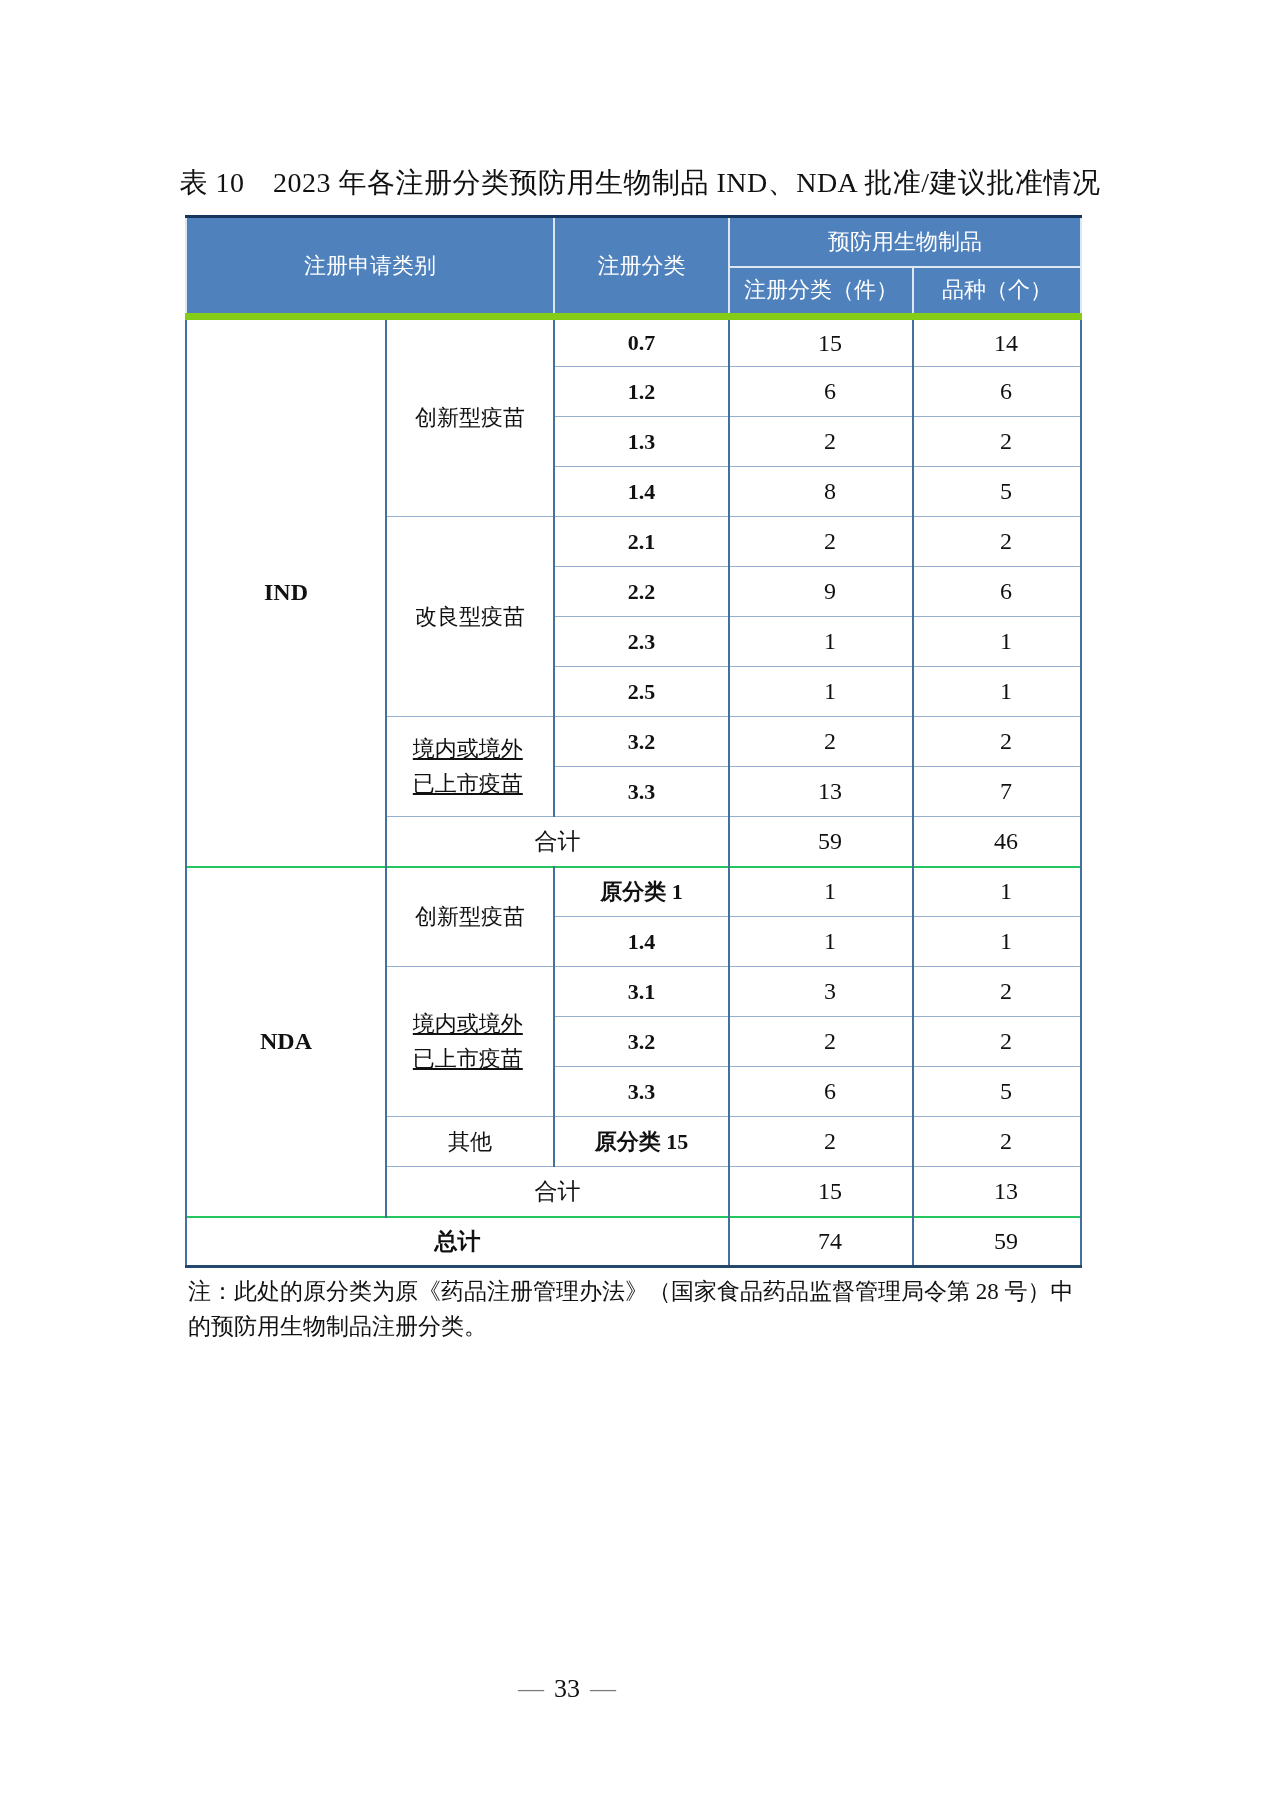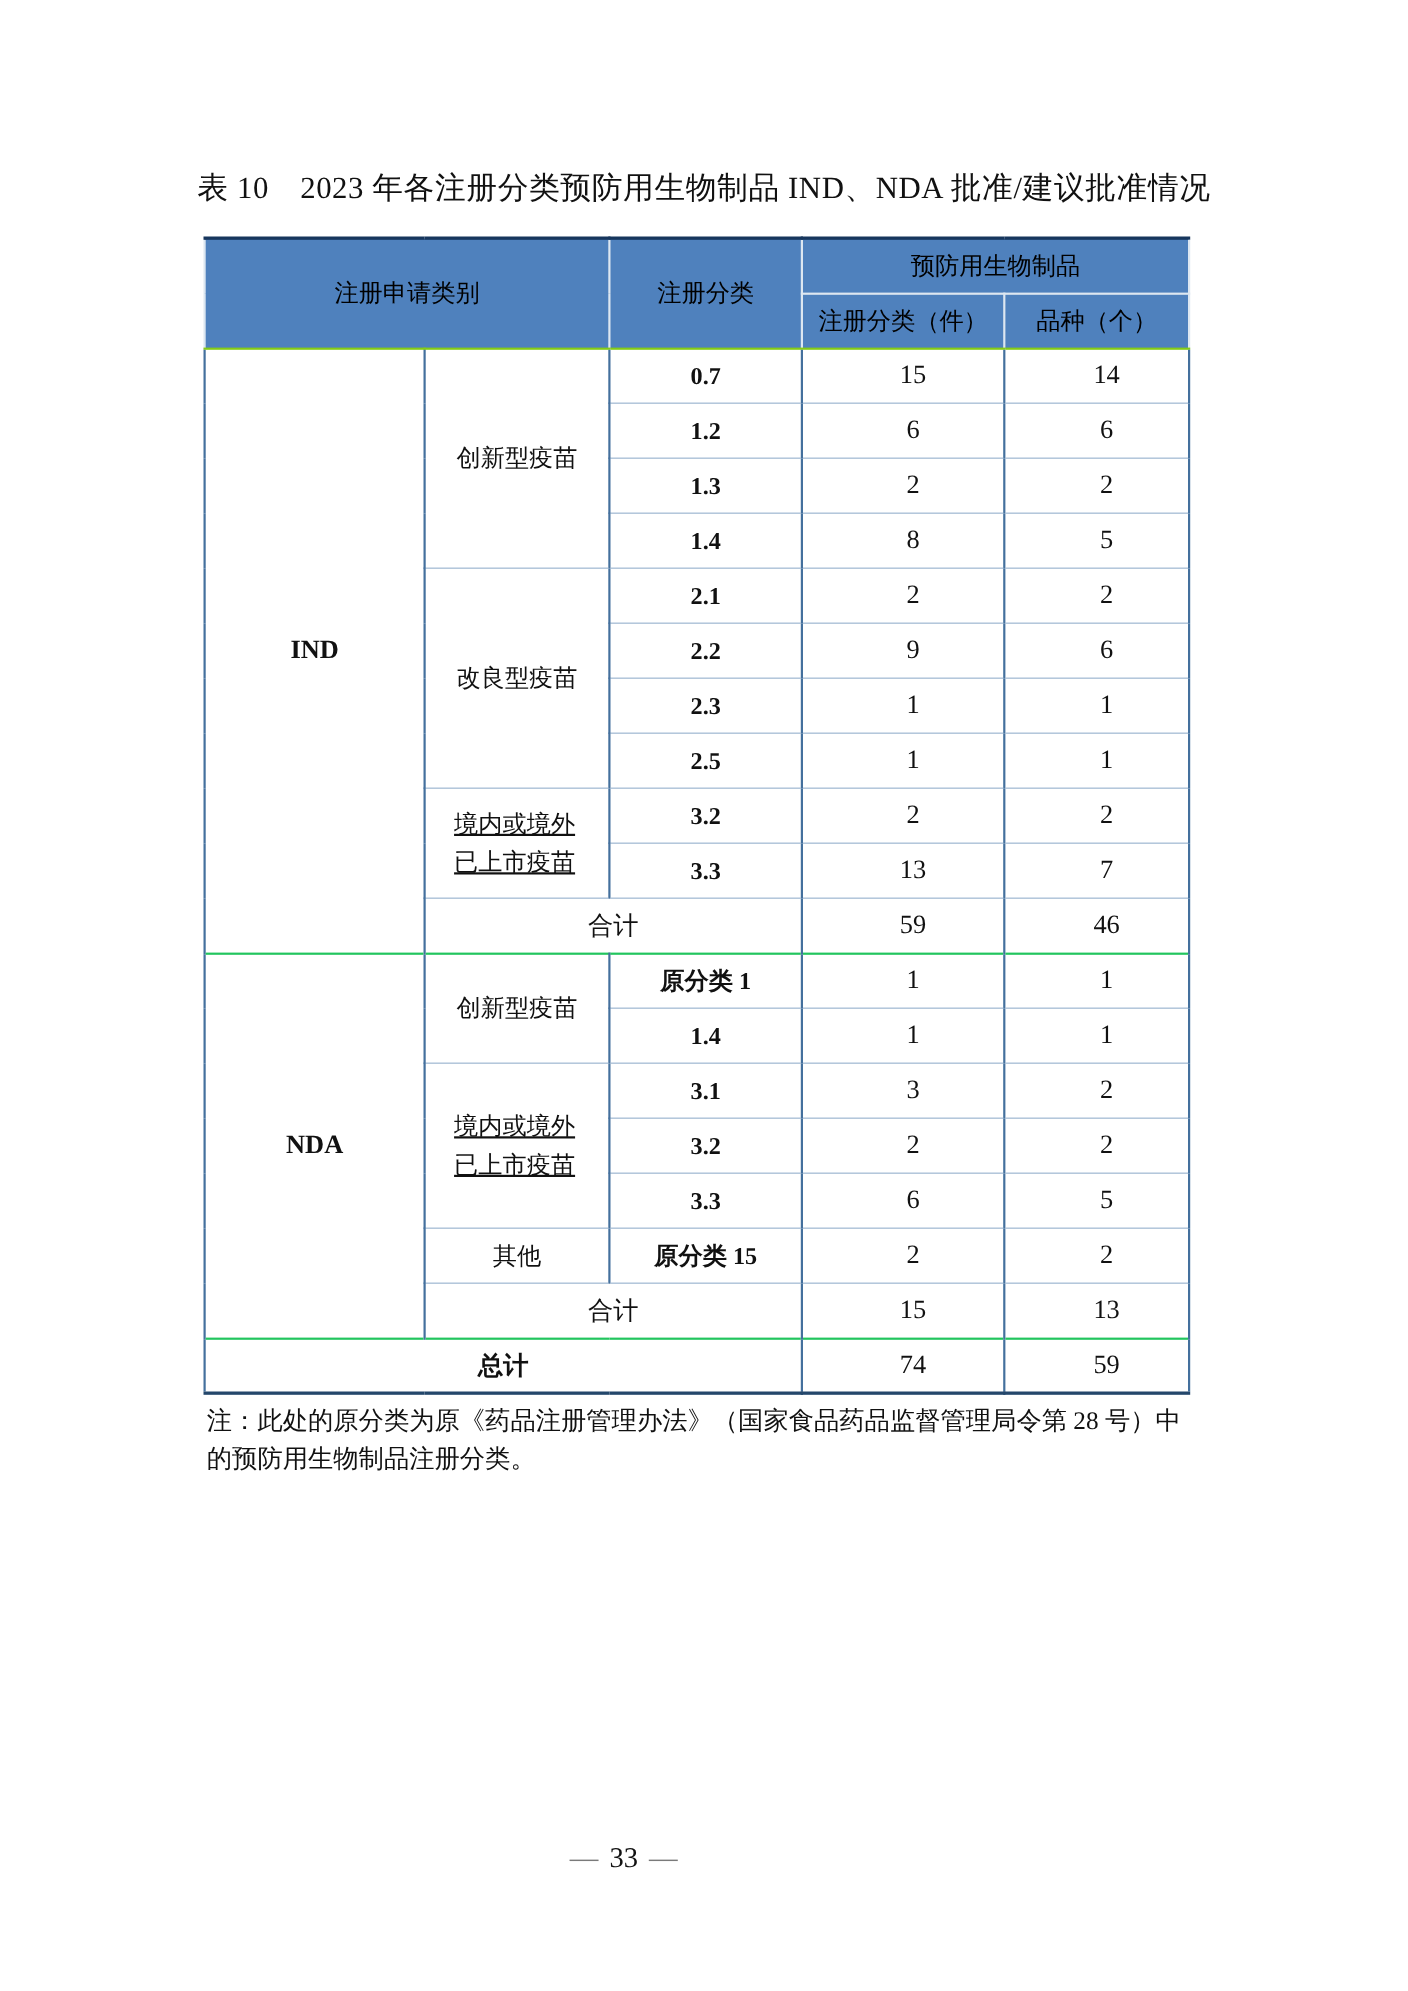--- a/index.html
+++ b/index.html
@@ -5,49 +5,49 @@
   html,body{margin:0;padding:0;}
   body{
     width:1280px;height:1810px;
     background:#ffffff;
     position:relative;
     font-family:"Liberation Serif","DejaVu Serif",serif;
     color:#111;
   }
   .page-title{
     position:absolute;
-    top:152px;left:0;width:1280px;
+    top:164px;left:0;width:1280px;
     text-align:center;
     font-size:28px;
     letter-spacing:.5px;
     white-space:nowrap;
   }
   table.main{
     position:absolute;
     left:185px;top:215px;
     width:895px;
     border-collapse:collapse;
     table-layout:fixed;
     border:2px solid #38618c;
     border-top:3px solid #17365d;
     border-bottom:3px solid #24476b;
   }
   tr{height:50px;}
   th{
     background:#4f81bd;
-    color:#000000;
+    color:#ffffff;
     font-family:"Liberation Sans","DejaVu Sans",sans-serif;
     font-weight:normal;
     font-size:22px;
     border:2px solid #dde7f1;
     text-align:center;
     vertical-align:middle;
     padding:0;
   }
-  th.hdr-bottom{border-bottom:2px solid #84cc16;}
+  th.hdr-bottom{border-bottom:7px solid #84cc16;}
   td{
     border-left:2px solid #44709d;
     border-right:2px solid #44709d;
     border-top:1px solid #94b0cc;
     border-bottom:1px solid #94b0cc;
     text-align:center;
     vertical-align:middle;
     padding:0;
     font-size:22px;
   }

